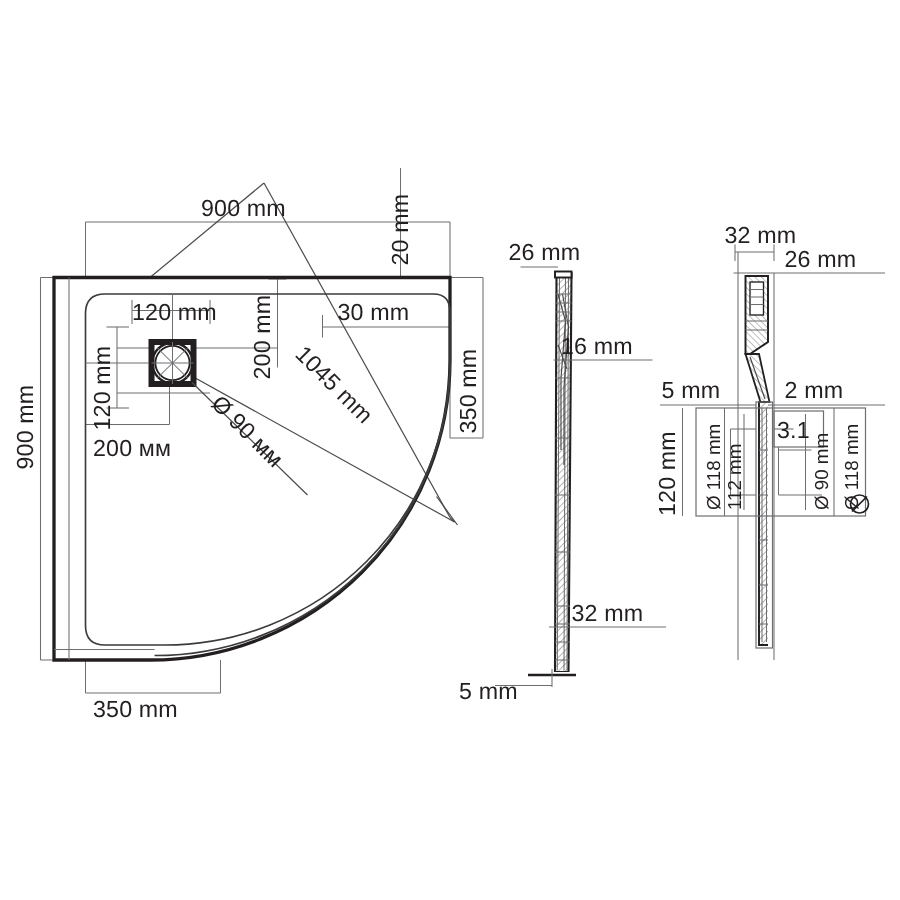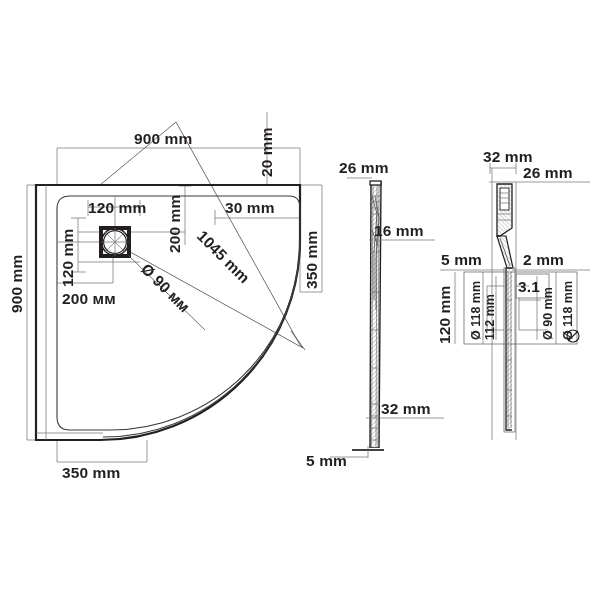--- a/index.html
+++ b/index.html
@@ -13,21 +13,20 @@
     height: 600px;
     overflow: hidden;
     font-family: "Liberation Sans", sans-serif;
     color: #231f20;
   }
   #drawing-root {
     position: relative;
     width: 600px;
     height: 480px;
     background: #ffffff;
-    font-weight: bold;
   }
   svg#tech-drawing {
     display: block;
     width: 600px;
     height: 600px;
   }
   .dim-text {
     font-family: "Liberation Sans", sans-serif;
     font-size: 15.5px;
     fill: #231f20;

